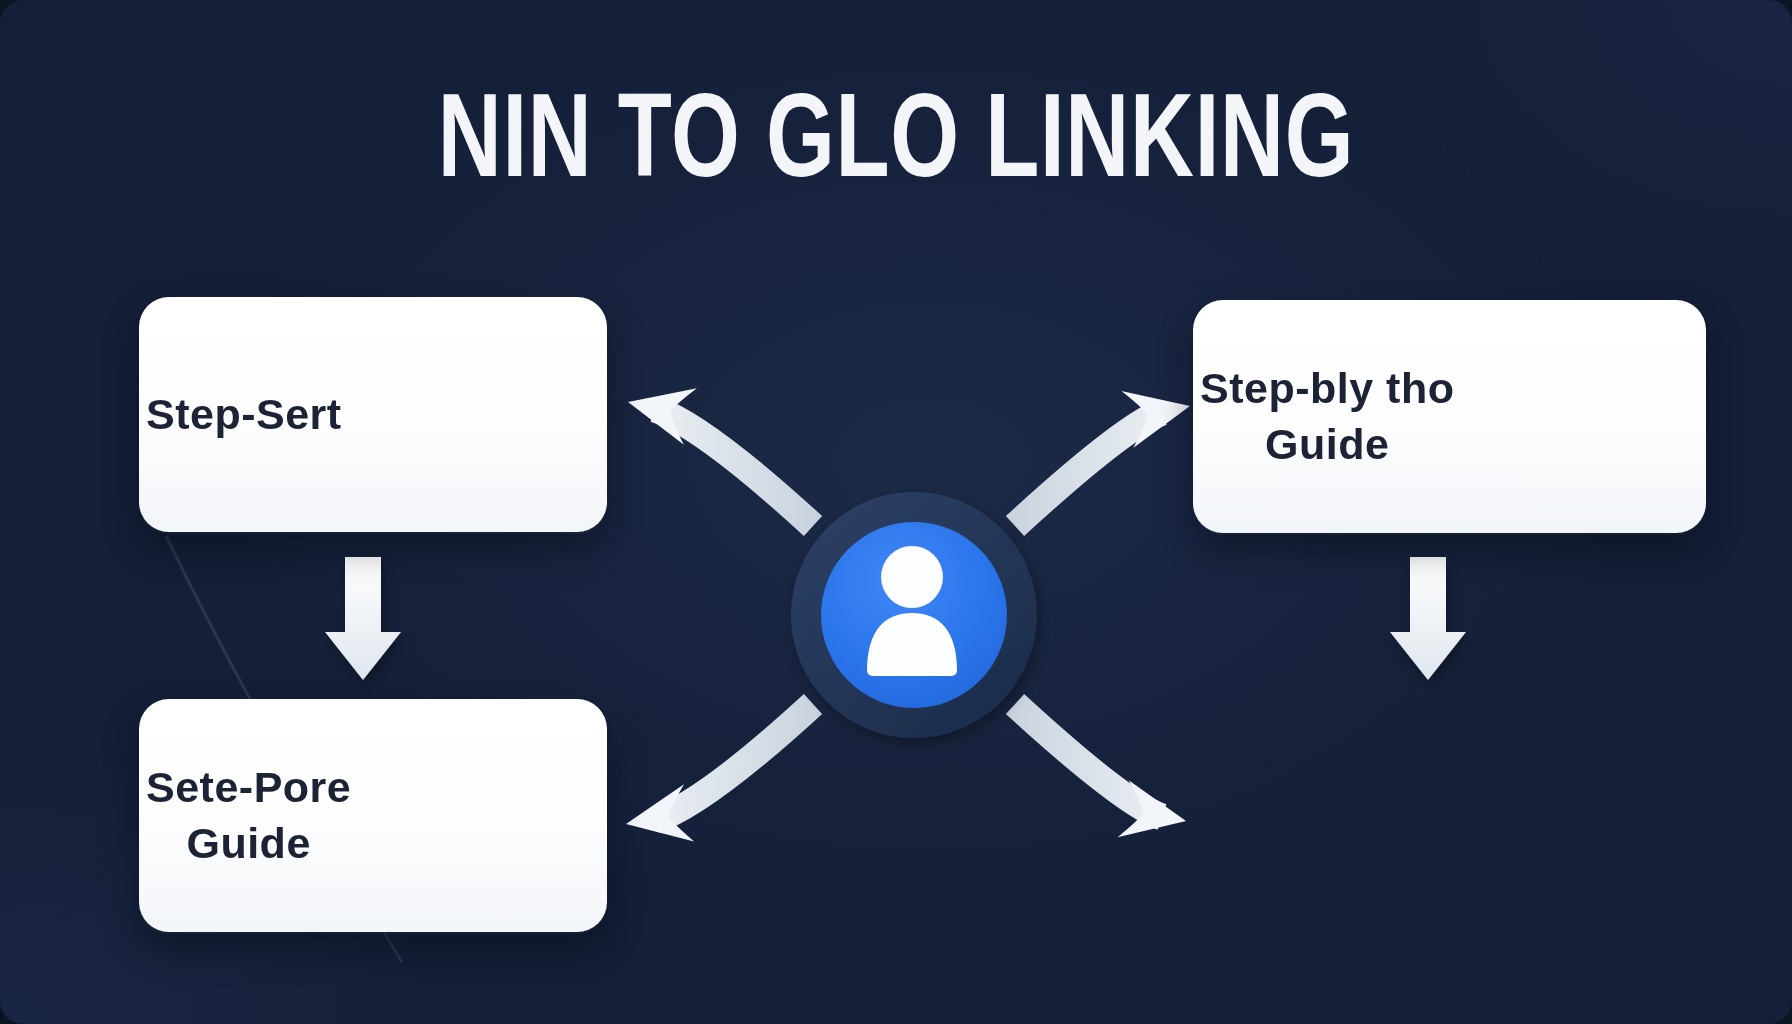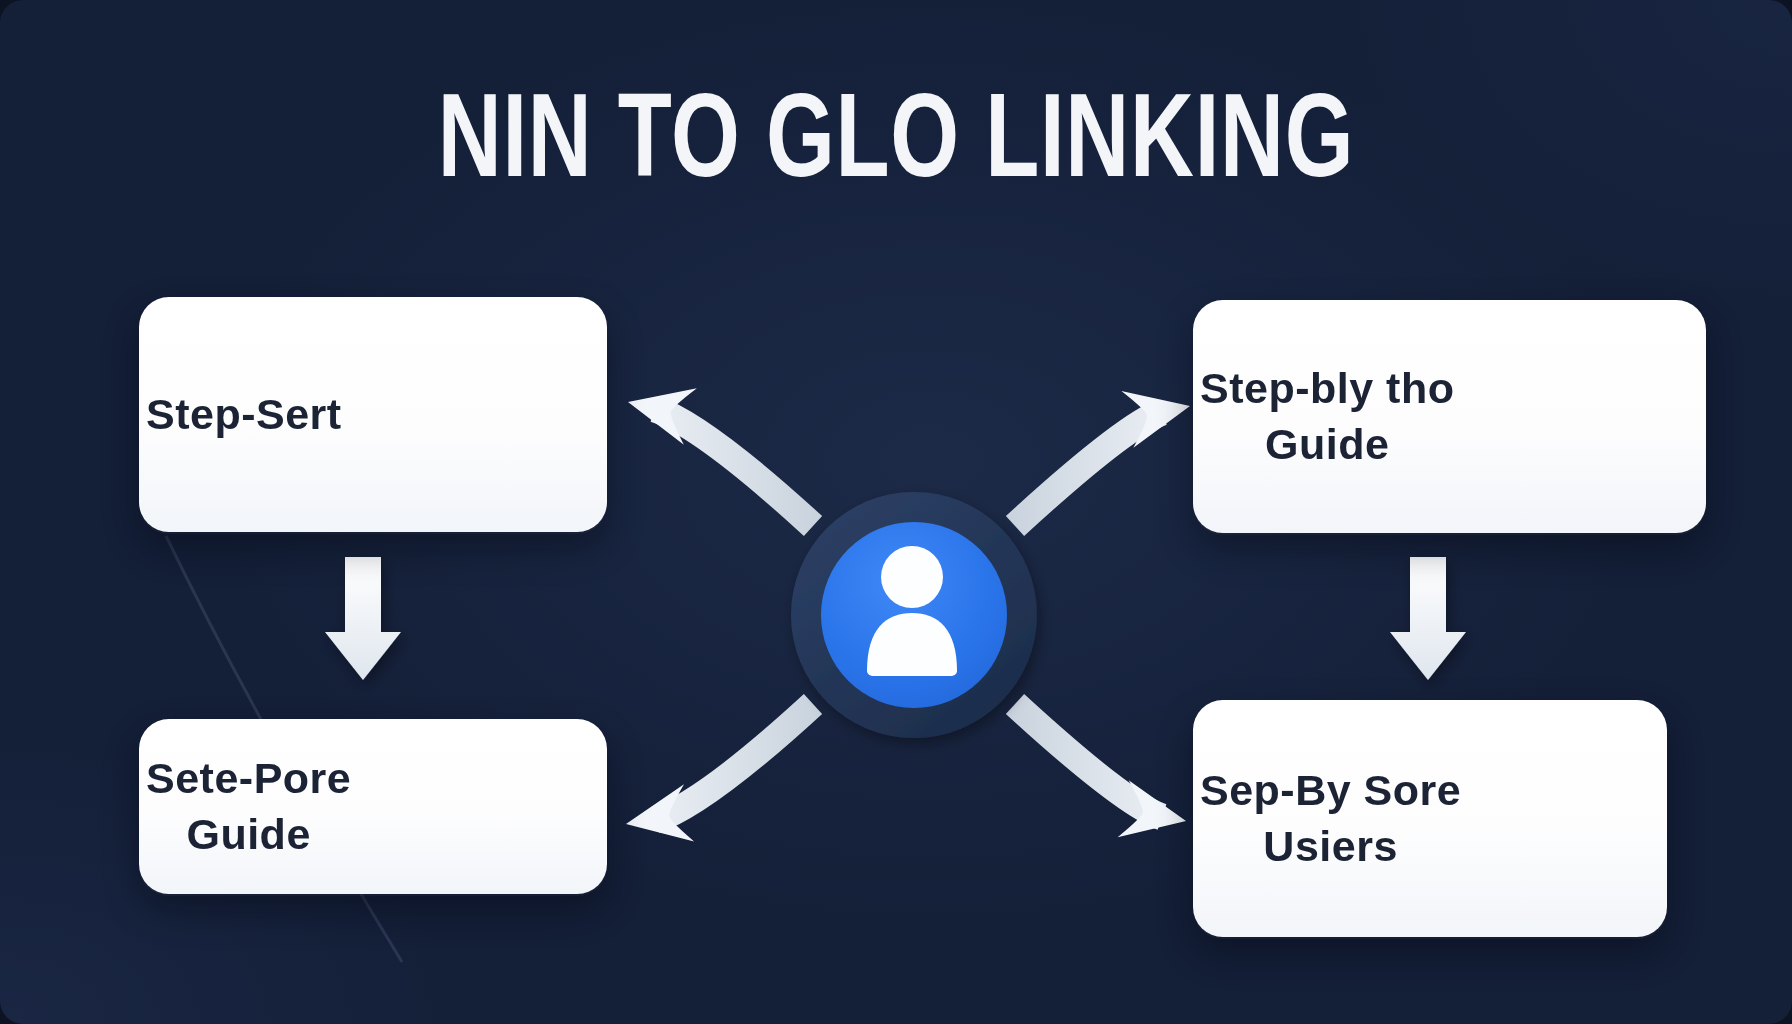--- a/index.html
+++ b/index.html
@@ -24,21 +24,21 @@
     position:absolute;z-index:2;
     background:linear-gradient(180deg,#ffffff 0%,#fdfdfe 55%,#f2f5f9 100%);
     border-radius:30px;
     display:flex;align-items:center;justify-content:flex-start;text-align:center;
     color:#1b2335;font-weight:bold;font-size:43px;line-height:1.3;letter-spacing:0.5px;
     box-shadow:0 16px 34px rgba(4,9,20,0.45), 0 2px 0 rgba(255,255,255,0.06);
     padding-left:7px;
   }
   .card-tl{left:139px;top:297px;width:461px;height:235px;}
   .card-tr{left:1193px;top:300px;width:506px;height:233px;}
-  .card-bl{left:139px;top:719px;width:461px;height:175px;}
+  .card-bl{left:139px;top:699px;width:461px;height:233px;}
   .card-br{left:1193px;top:700px;width:467px;height:237px;}
   .card-line{display:block;}
 </style>
 </head>
 <body>
 
 <div class="canvas">
 
   <svg class="layer" viewBox="0 0 1792 1024">
     <defs>
@@ -125,20 +125,14 @@
     </div>
   </div>
 
   <div class="card card-bl">
     <div class="card-text">
       <span class="card-line">Sete-Pore</span>
       <span class="card-line">Guide</span>
     </div>
   </div>
 
-  <div class="card card-br">
-    <div class="card-text">
-      <span class="card-line">Sep-By Sore</span>
-      <span class="card-line">Usiers</span>
-    </div>
-  </div>
 
 </div>
 
 </body></html>

